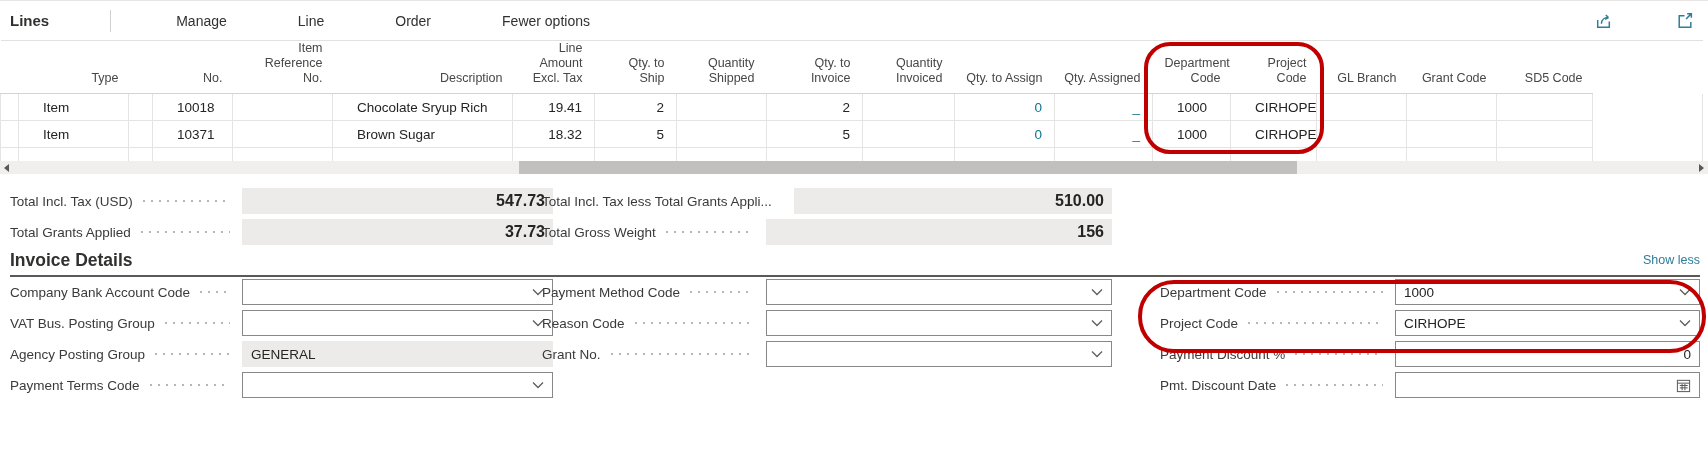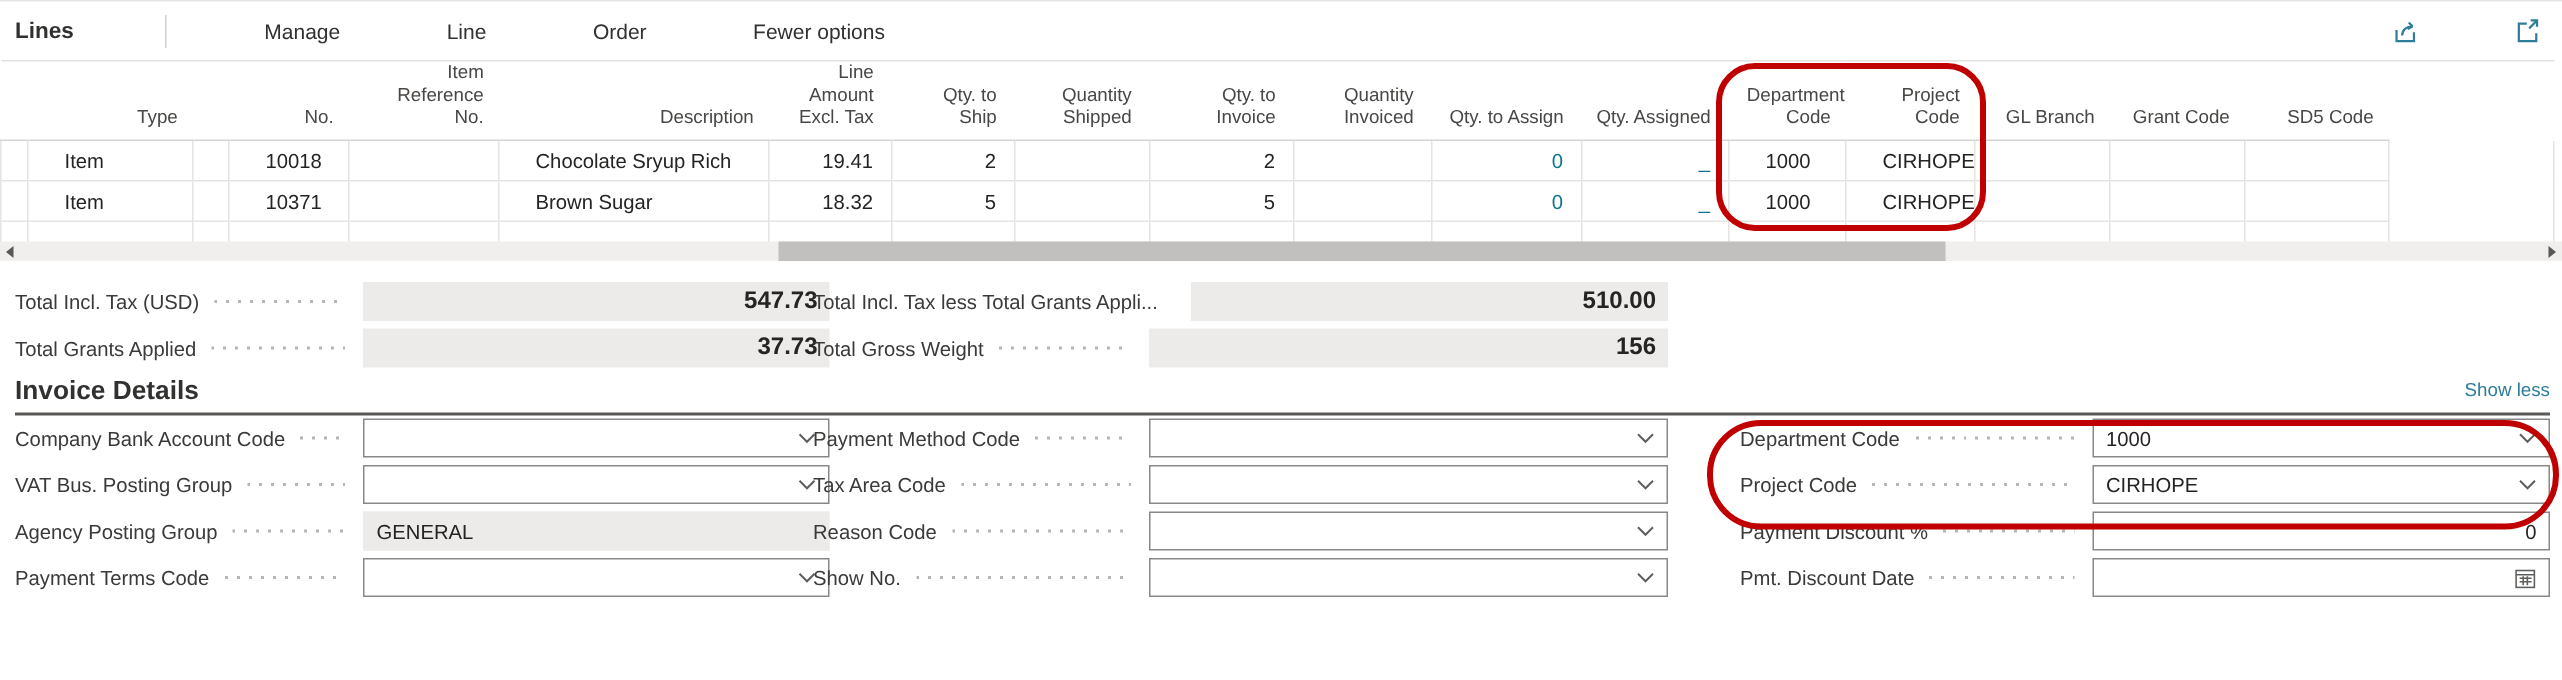--- a/index.html
+++ b/index.html
@@ -301,45 +301,33 @@
       <div class="finput w2">
         <span class="fval"></span>
         <span class="chev">
             <svg width="12" height="8" viewBox="0 0 12 8">
               <path d="M1 1.5 L6 6.5 L11 1.5" fill="none" stroke="#605e5c" stroke-width="1.3"></path>
             </svg>
           </span>
       </div>
     </div>
     <div class="frow">
-      <span class="flabel">Tax Area Code</span>
+      <span class="flabel">Reason Code</span>
       <span class="dots"></span>
       <div class="finput w2">
         <span class="fval"></span>
         <span class="chev">
             <svg width="12" height="8" viewBox="0 0 12 8">
               <path d="M1 1.5 L6 6.5 L11 1.5" fill="none" stroke="#605e5c" stroke-width="1.3"></path>
             </svg>
           </span>
       </div>
     </div>
     <div class="frow">
-      <span class="flabel">Reason Code</span>
-      <span class="dots"></span>
-      <div class="finput w2">
-        <span class="fval"></span>
-        <span class="chev">
-            <svg width="12" height="8" viewBox="0 0 12 8">
-              <path d="M1 1.5 L6 6.5 L11 1.5" fill="none" stroke="#605e5c" stroke-width="1.3"></path>
-            </svg>
-          </span>
-      </div>
-    </div>
-    <div class="frow">
-      <span class="flabel">Show No.</span>
+      <span class="flabel">Grant No.</span>
       <span class="dots"></span>
       <div class="finput w2">
         <span class="fval"></span>
         <span class="chev">
             <svg width="12" height="8" viewBox="0 0 12 8">
               <path d="M1 1.5 L6 6.5 L11 1.5" fill="none" stroke="#605e5c" stroke-width="1.3"></path>
             </svg>
           </span>
       </div>
     </div>

